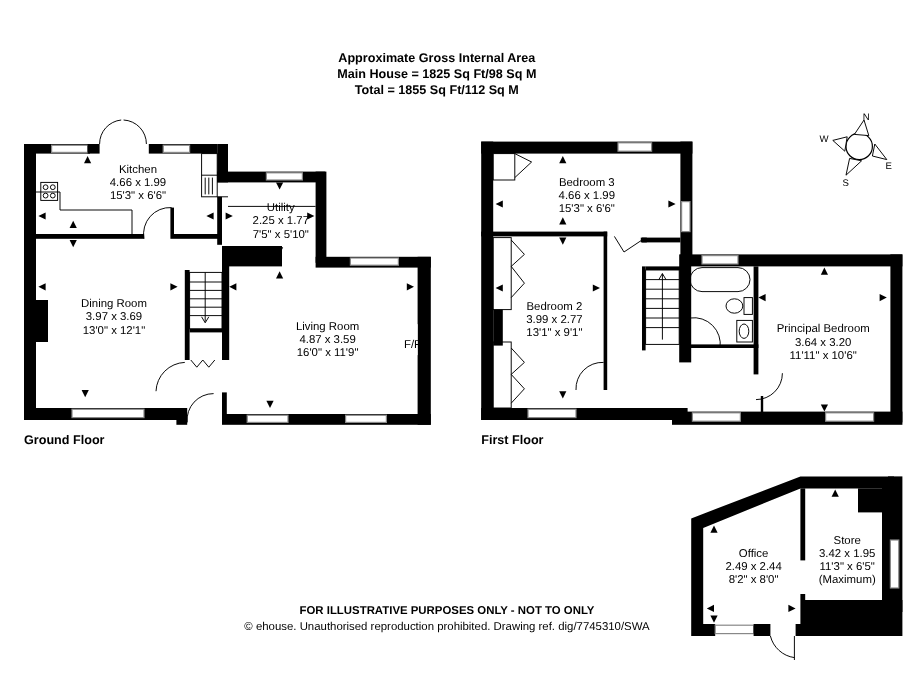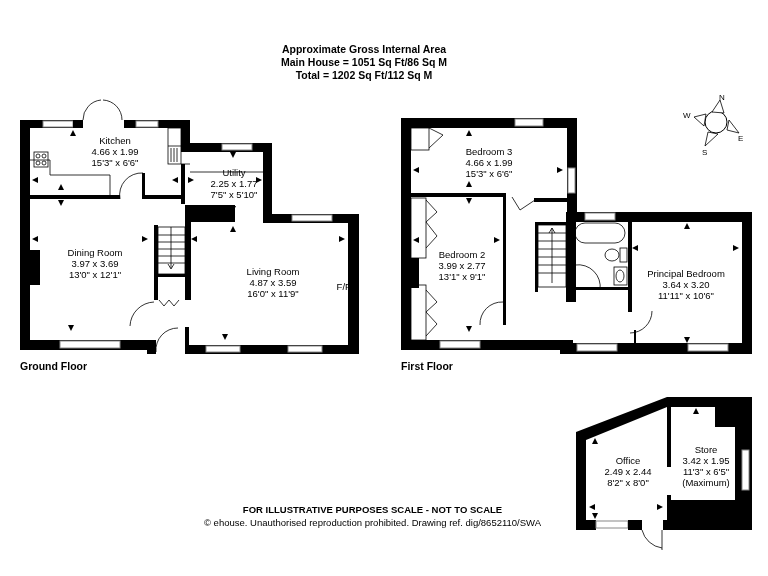--- a/index.html
+++ b/index.html
@@ -14,22 +14,22 @@
   .room{font-family:"Liberation Sans",sans-serif;font-size:9.5px;text-anchor:middle;fill:#000;}
   .flr{font-family:"Liberation Sans",sans-serif;font-size:10.5px;font-weight:bold;fill:#000;}
   .arr{fill:#000;}
   .cmp{font-family:"Liberation Sans",sans-serif;font-size:8px;fill:#000;}
 </style>
 </head>
 <body>
 
 <div class="header">
   <div>Approximate Gross Internal Area</div>
-  <div>Main House = 1051 Sq Ft/86 Sq M</div>
-  <div>Total = 1202 Sq Ft/112 Sq M</div>
+  <div>Main House = 1825 Sq Ft/98 Sq M</div>
+  <div>Total = 1855 Sq Ft/112 Sq M</div>
 </div>
 
 <svg width="768" height="576" viewBox="0 0 768 576">
 
   <g>
 
     <rect class="wall" x="20" y="120" width="10" height="230"></rect>
 
     <rect class="wall" x="20" y="120" width="55" height="8"></rect>
     <rect class="win" x="43" y="121" width="30" height="6"></rect>
@@ -287,15 +287,15 @@
     <polygon fill="#fff" stroke="#000" stroke-width="0.8" points="739,133 727,130 729,120"></polygon>
     <polygon fill="#fff" stroke="#000" stroke-width="0.8" points="705,146 708,132 718,134"></polygon>
     <text class="cmp" x="719" y="100">N</text>
     <text class="cmp" x="738" y="141">E</text>
     <text class="cmp" x="702" y="155">S</text>
     <text class="cmp" x="683" y="118">W</text>
   </g>
 </svg>
 
 <div class="footer">
-  <div class="b">FOR ILLUSTRATIVE PURPOSES SCALE - NOT TO SCALE</div>
-  <div>© ehouse. Unauthorised reproduction prohibited. Drawing ref. dig/8652110/SWA</div>
+  <div class="b">FOR ILLUSTRATIVE PURPOSES ONLY - NOT TO ONLY</div>
+  <div>© ehouse. Unauthorised reproduction prohibited. Drawing ref. dig/7745310/SWA</div>
 </div>
 
 </body></html>

